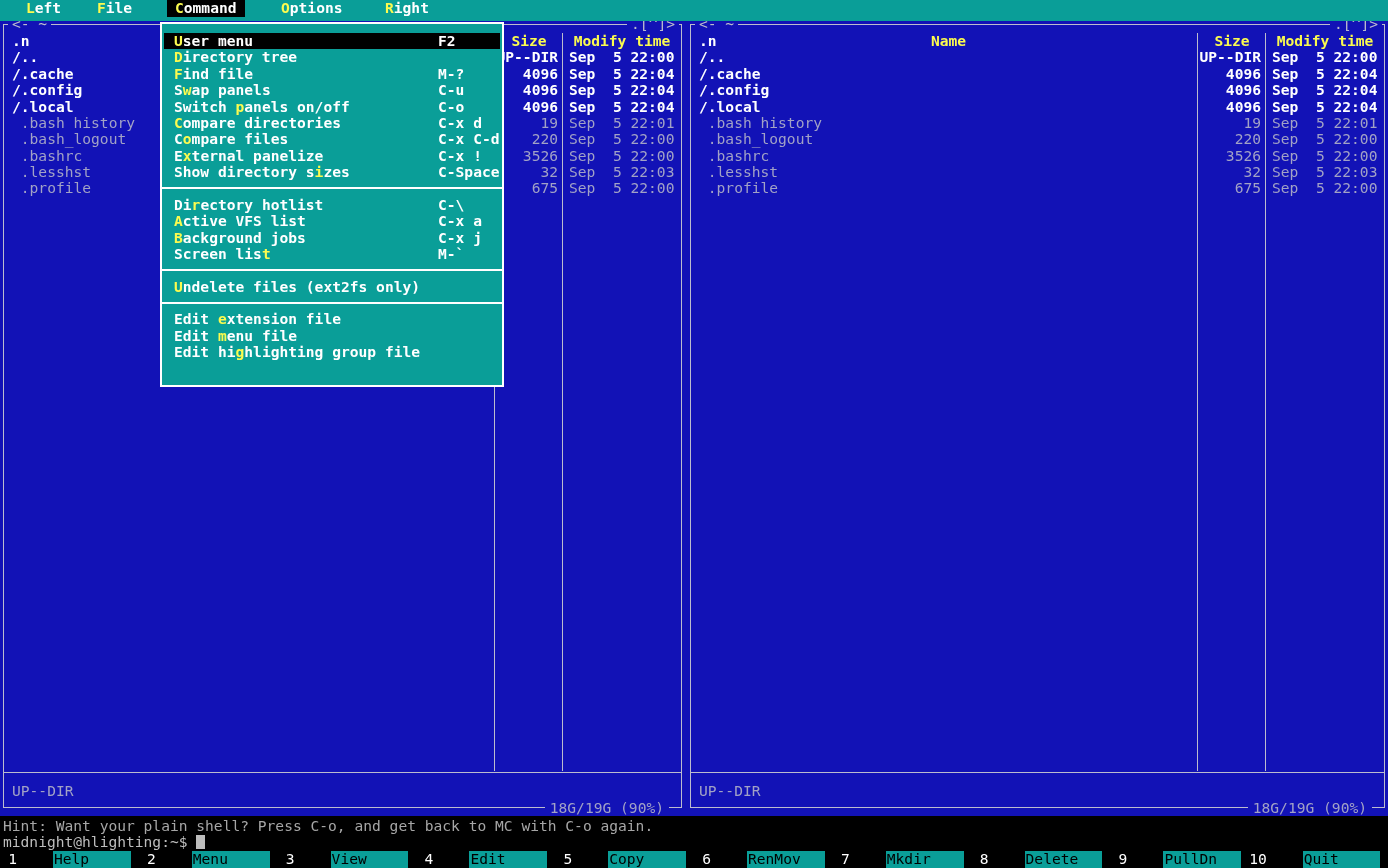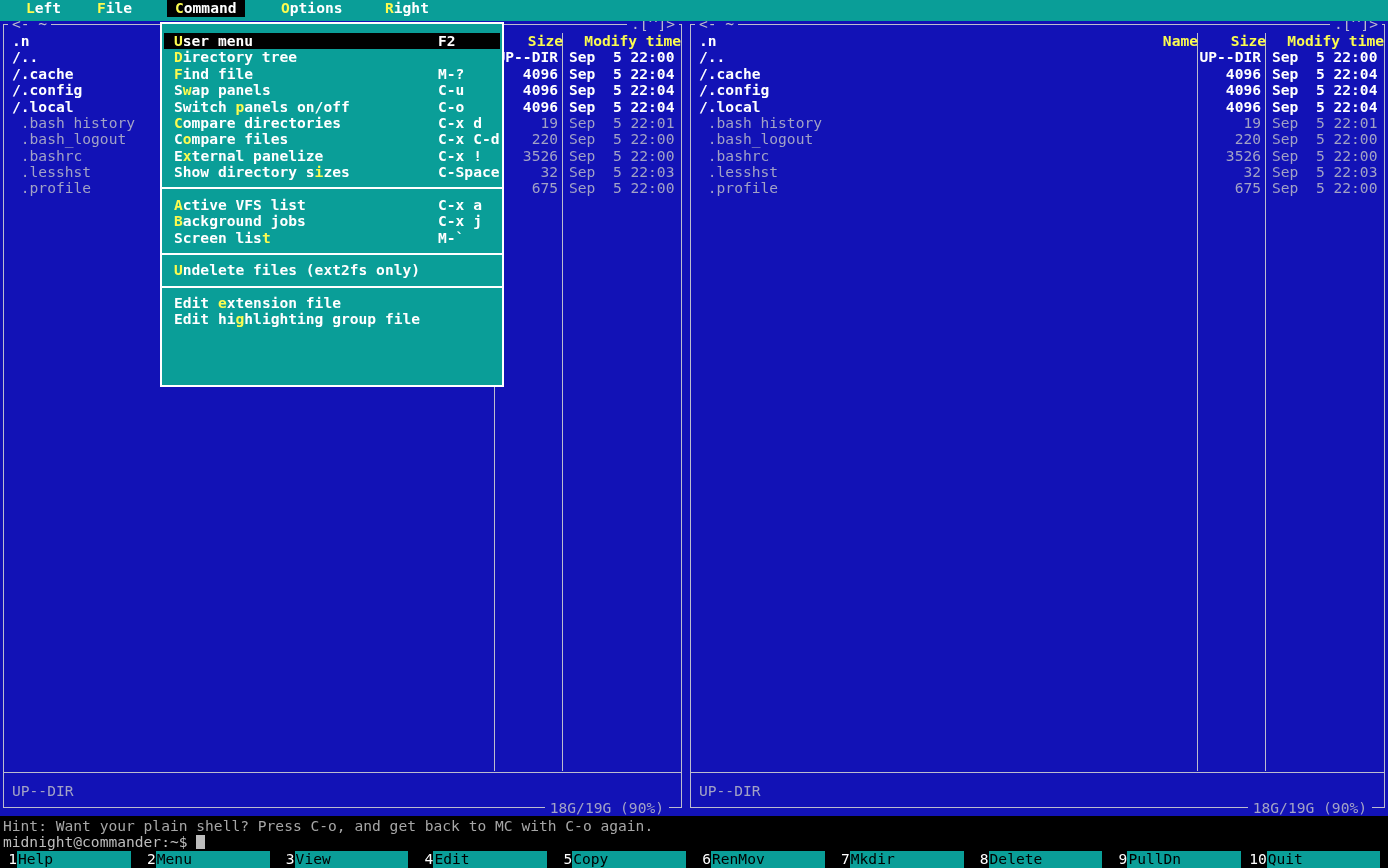--- a/index.html
+++ b/index.html
@@ -40,23 +40,23 @@
   }
   .deco-left  { left:4px; }
   .deco-right { right:2px; }
   .colsep { position:absolute; top:8px; height:738px; width:1px; background:var(--border); }
   .colsep-1 { right:186px; } .colsep-2 { right:118px; }
   .row { position:absolute; left:0; right:0; height:16.38px; display:flex; white-space:pre; }
   .c-name { flex:1 1 auto; padding-left:8px; overflow:hidden; position:relative; }
   .c-size { flex:0 0 68px; text-align:right; padding-right:5px; }
   .c-mod  { flex:0 0 118px; padding-left:6px; }
   .phead  { top:8px; font-weight:bold; }
-  .phead .c-size, .phead .c-mod { color:var(--yellow); text-align:right; padding:0; }
+  .phead .c-size, .phead .c-mod { color:var(--yellow); text-align:center; padding:0; }
   .phead .sort { position:absolute; left:8px; color:var(--white); }
-  .phead .hname { display:block; text-align:right; color:var(--yellow); }
+  .phead .hname { display:block; text-align:center; color:var(--yellow); }
   .rows { position:absolute; left:0; right:0; top:24.4px; }
   .frow { position:relative; height:16.38px; display:flex; white-space:pre; }
   .frow.dir  { color:var(--white); font-weight:bold; }
   .frow.file { color:var(--filegray);justify-content:flex-end; }
   .minisep { position:absolute; left:0; right:0; top:747px; height:1px; background:var(--border); }
   .ministatus { position:absolute; left:8px; top:758px; color:var(--filegray); }
   .freespace {
     position:absolute; right:12px; bottom:-9px; background:var(--blue);
     color:var(--filegray); padding:0 5px; white-space:pre;
   }
@@ -82,21 +82,21 @@
 
   
   #hint   { position:absolute; left:3px; top:818px;  color:var(--gray); white-space:pre; }
   #prompt { position:absolute; left:3px; top:834px; color:var(--promptgray); white-space:pre; }
   #cursor { display:inline-block; width:9px; height:14px; background:var(--promptgray); vertical-align:-2px; }
 
   
   #fnbar { position:absolute; left:0; top:851px; width:1388px; height:17px; display:flex; background:var(--black); }
   .fnslot { flex:1 1 0; display:flex; }
   .fn-num { flex:0 0 17px; text-align:right; color:var(--white); background:var(--black); }
-  .fn-label { flex:1 1 auto; background:var(--teal); color:var(--black); margin-right:8px; padding-left:1px; white-space:pre; }
+  .fn-label { flex:1 1 auto; background:var(--teal); color:var(--black); margin-right:8px; padding-left:1px; white-space:pre;margin-left:36px; }
 </style>
 </head>
 <body>
 
 <div id="backdrop"></div>
 
 <div id="menubar">
     <span class="mb-item mb-0"><span class="hot">L</span>eft</span>
     <span class="mb-item mb-1"><span class="hot">F</span>ile</span>
     <span class="mb-item mb-2 selected"><span class="hot">C</span>ommand</span>
@@ -160,32 +160,34 @@
     <div class="menu-item selected"><span class="hot">U</span>ser menu<span class="shortcut">F2</span></div>
     <div class="menu-item"><span class="hot">D</span>irectory tree</div>
     <div class="menu-item"><span class="hot">F</span>ind file<span class="shortcut">M-?</span></div>
     <div class="menu-item">S<span class="hot">w</span>ap panels<span class="shortcut">C-u</span></div>
     <div class="menu-item">Switch <span class="hot">p</span>anels on/off<span class="shortcut">C-o</span></div>
     <div class="menu-item"><span class="hot">C</span>ompare directories<span class="shortcut">C-x d</span></div>
     <div class="menu-item">C<span class="hot">o</span>mpare files<span class="shortcut">C-x C-d</span></div>
     <div class="menu-item">E<span class="hot">x</span>ternal panelize<span class="shortcut">C-x !</span></div>
     <div class="menu-item">Show directory s<span class="hot">i</span>zes<span class="shortcut">C-Space</span></div>
     <div class="menu-sep"></div>
+    <div class="menu-item">Di<span class="hot">r</span>ectory hotlist<span class="shortcut">C-\</span></div>
     <div class="menu-item"><span class="hot">A</span>ctive VFS list<span class="shortcut">C-x a</span></div>
     <div class="menu-item"><span class="hot">B</span>ackground jobs<span class="shortcut">C-x j</span></div>
     <div class="menu-item">Screen lis<span class="hot">t</span><span class="shortcut">M-`</span></div>
     <div class="menu-sep"></div>
     <div class="menu-item"><span class="hot">U</span>ndelete files (ext2fs only)</div>
     <div class="menu-sep"></div>
     <div class="menu-item">Edit <span class="hot">e</span>xtension file</div>
+    <div class="menu-item">Edit <span class="hot">m</span>enu file</div>
     <div class="menu-item">Edit hi<span class="hot">g</span>hlighting group file</div>
   </div>
 
 <div id="hint">Hint: Want your plain shell? Press C-o, and get back to MC with C-o again.</div>
-<div id="prompt"><span>midnight@commander:~$ </span><span id="cursor"></span></div>
+<div id="prompt"><span>midnight@hlighting:~$ </span><span id="cursor"></span></div>
 
 <div id="fnbar">
     <div class="fnslot">
       <span class="fn-num">1</span>
       <span class="fn-label">Help</span>
     </div>
     <div class="fnslot">
       <span class="fn-num">2</span>
       <span class="fn-label">Menu</span>
     </div>

